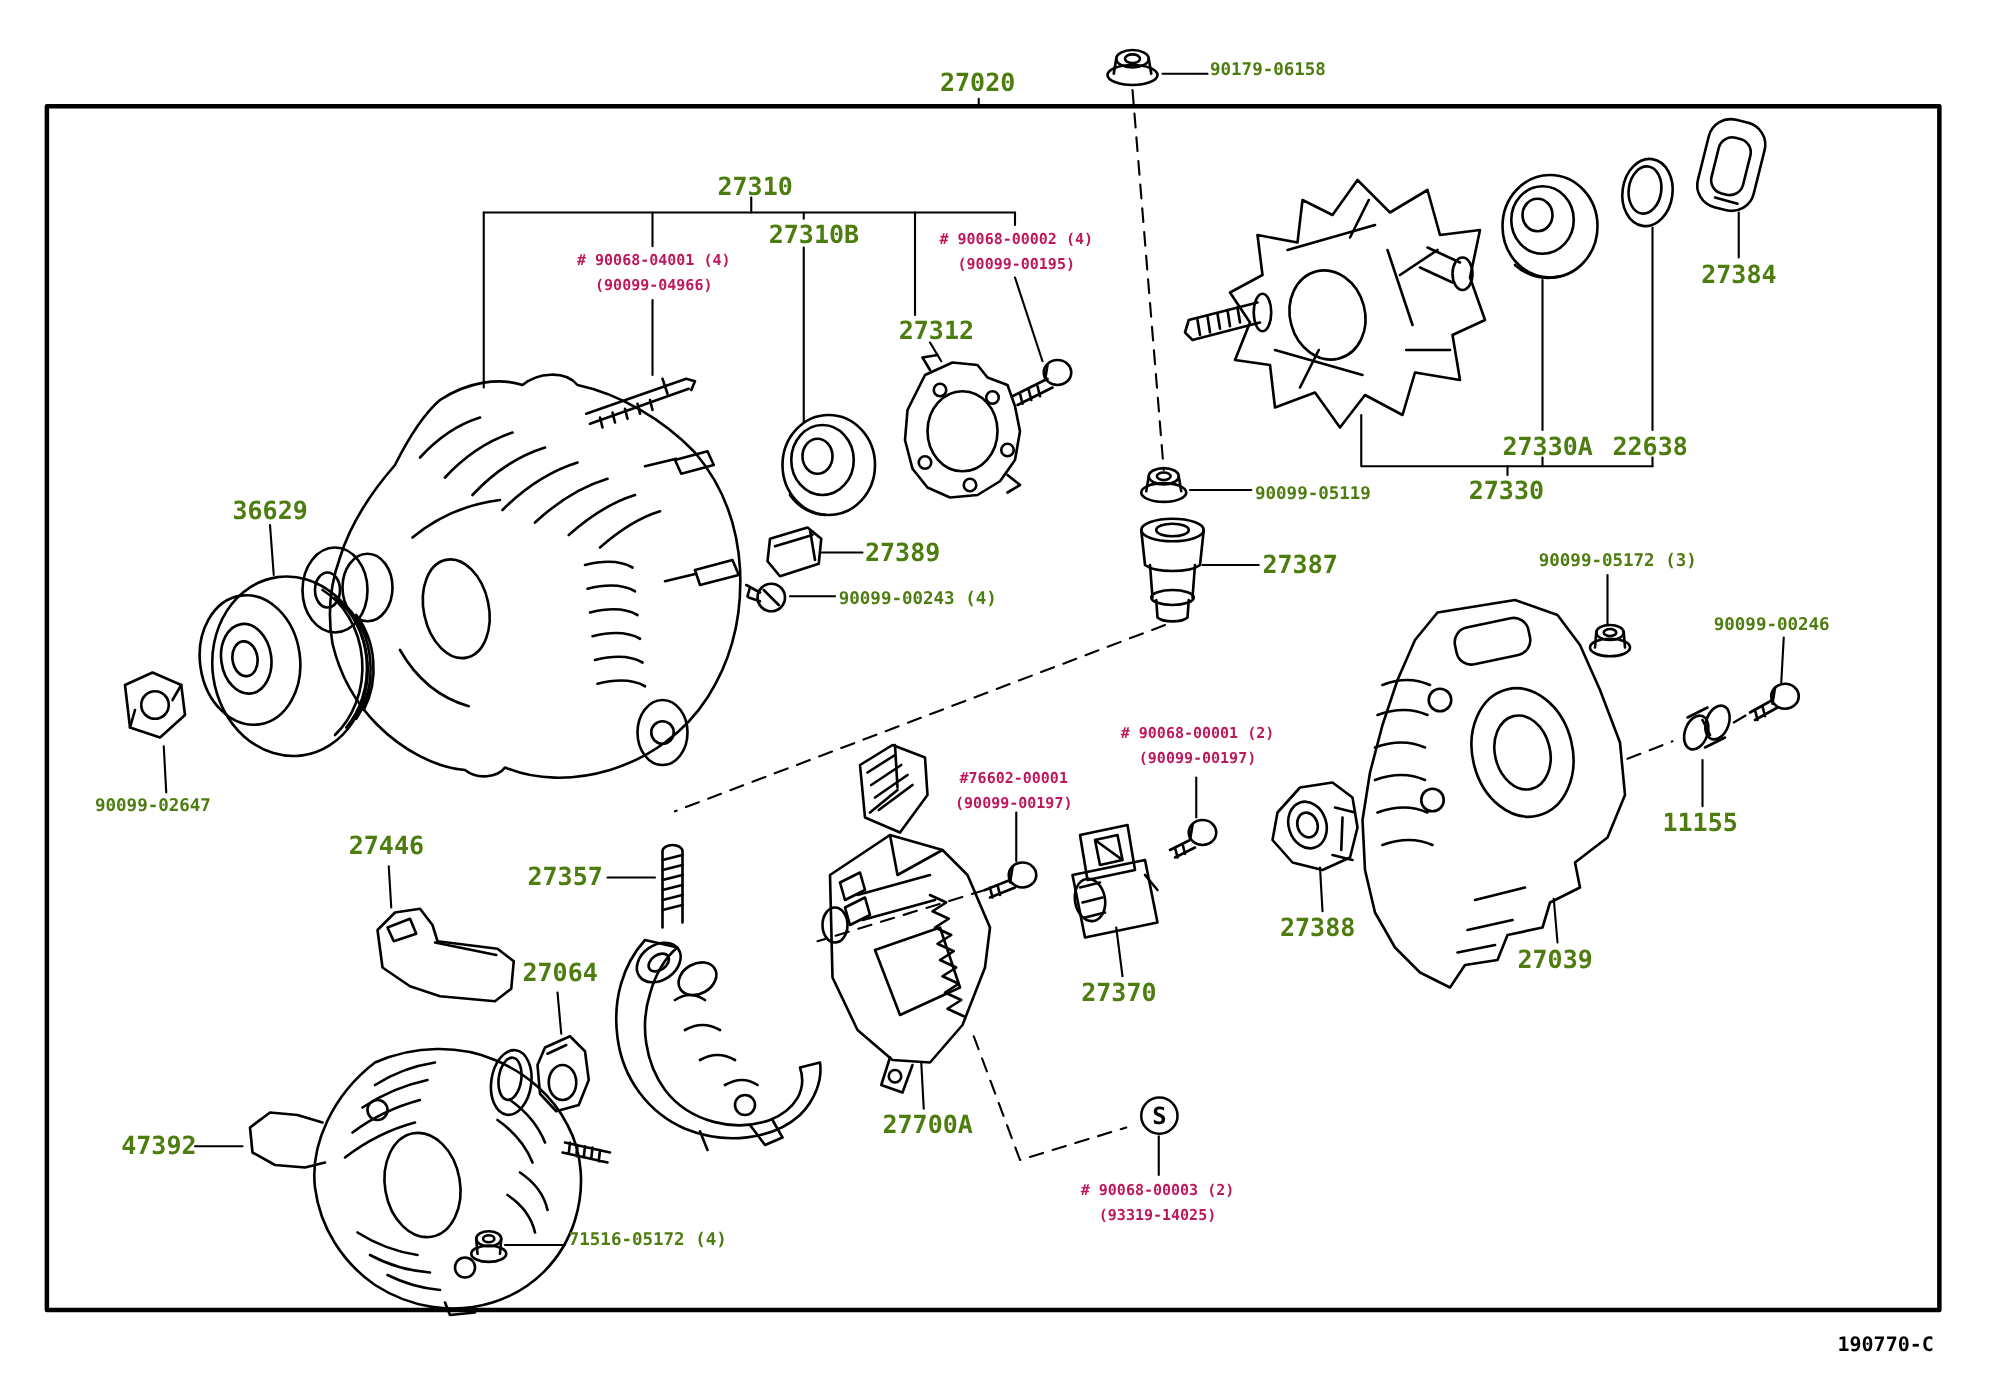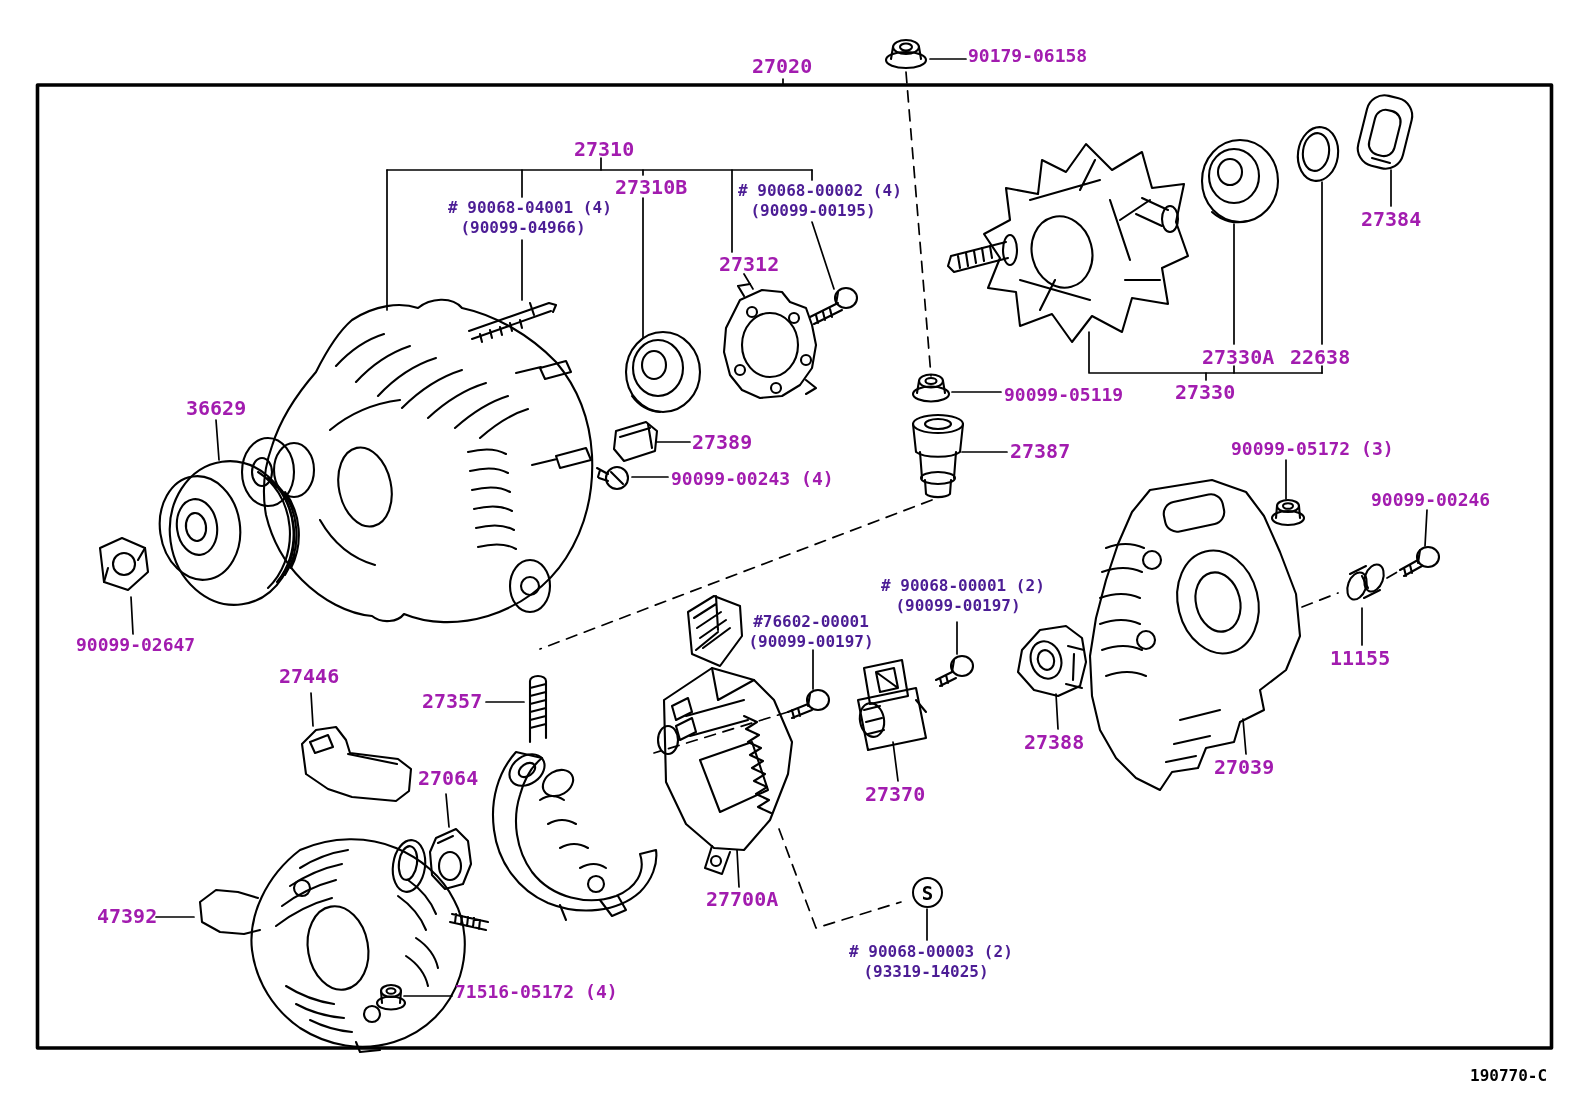--- a/index.html
+++ b/index.html
@@ -1,21 +1,21 @@
 <!DOCTYPE html>
 <html><head>
 <meta charset="utf-8">
 <style>
   html,body{margin:0;padding:0;background:#ffffff;}
   #page{position:relative;width:1592px;height:1099px;background:#fff;overflow:hidden;
         font-family:"DejaVu Sans Mono","Liberation Mono",monospace;color:#000;}
   #art{position:absolute;left:0;top:0;}
-  .lbl{position:absolute;font-weight:bold;font-size:20px;line-height:22px;white-space:nowrap;color:#a21caf;}
-  .lbl.sm{font-size:18px;line-height:18px;}
-  .blk{position:absolute;font-weight:bold;font-size:16px;line-height:20px;text-align:center;white-space:nowrap;color:#4c1d95;}
+  .lbl{position:absolute;font-weight:bold;font-size:20px;line-height:22px;white-space:nowrap;color:#4d7c0f;}
+  .lbl.sm{font-size:14px;line-height:18px;}
+  .blk{position:absolute;font-weight:bold;font-size:12px;line-height:20px;text-align:center;white-space:nowrap;color:#be185d;}
   .scircle{position:absolute;left:912px;top:877px;width:27px;height:27px;border:2.5px solid #000;
            border-radius:50%;display:flex;align-items:center;justify-content:center;
            font-weight:bold;font-size:19px;}
   .figcode{position:absolute;font-weight:bold;font-size:16px;white-space:nowrap;}
   svg *{vector-effect:non-scaling-stroke;}
 </style>
 </head>
 <body>
 
 <div id="page">

